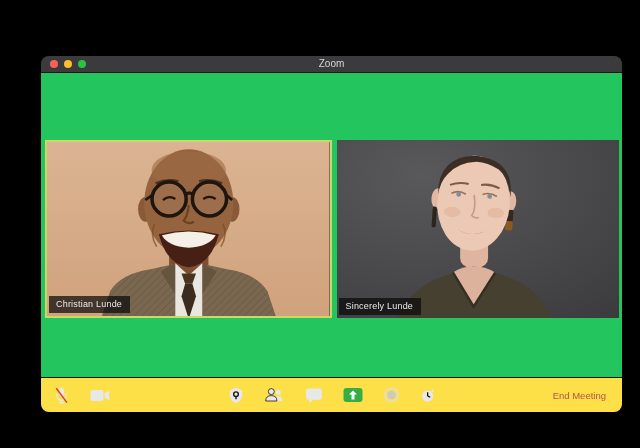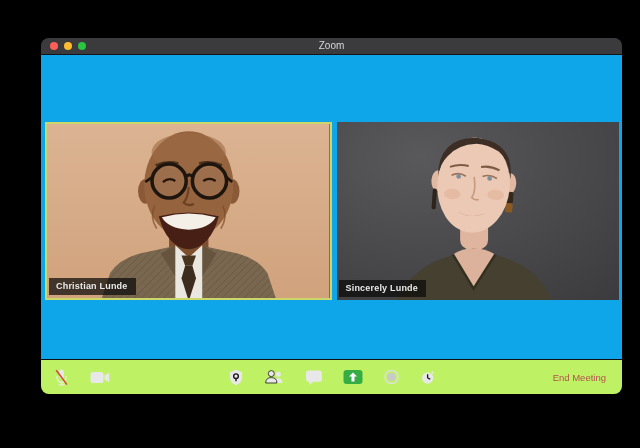--- a/index.html
+++ b/index.html
@@ -3,52 +3,52 @@
 <meta charset="utf-8">
 <style>
   * { box-sizing: border-box; }
   html,body { margin:0; padding:0; }
   body {
     width:640px; height:448px; position:relative; overflow:hidden;
     background:#000;
     font-family:"Liberation Sans","DejaVu Sans",sans-serif;
   }
   .window {
-    position:absolute; left:41px; top:38px; width:581px; height:356px;
+    position:absolute; left:41px; top:56px; width:581px; height:356px;
     background:#1c1c1e; border-radius:8px; overflow:hidden;
     display:flex; flex-direction:column;
     box-shadow:0 6px 22px rgba(0,0,0,.8);
   }
   .titlebar {
     flex:0 0 17px; background:#3b3b3d; position:relative;
     display:flex; align-items:center; justify-content:center;
     border-bottom:1px solid #151517;
   }
   .lights { position:absolute; left:9px; top:0; height:100%; display:flex; align-items:center; gap:6px; }
   .light { width:8px; height:8px; border-radius:50%; }
   .light.red    { background:#ff5f57; }
   .light.yellow { background:#febc2e; }
   .light.green  { background:#29c440; }
   .title { font-size:10px; color:#d6d6d6; line-height:1; }
-  .content { flex:1; position:relative; background:#0ea5e9;font-weight:bold; }
+  .content { flex:1; position:relative; background:#22c55e; }
   .videos {
     position:absolute; left:4px; right:3px; top:67px; height:178px;
     display:flex; gap:5px;
   }
   .tile { position:relative; flex:1; overflow:hidden; background:#333; }
   .tile.active { border:2px solid #ccd76a; }
   .tile svg.portrait { position:absolute; inset:0; width:100%; height:100%; display:block; }
   .name-tag {
     position:absolute; left:2px; bottom:3px;
     background:rgba(10,10,10,.72); color:#e9e9e9;
     font-size:9px; line-height:1; padding:4px 8px 4px 7px;
     letter-spacing:.2px; white-space:nowrap;
   }
   .toolbar {
-    flex:0 0 35px; background:#bef264; border-top:1px solid #101012;
+    flex:0 0 35px; background:#fde047; border-top:1px solid #101012;
     position:relative; display:flex; align-items:center;
   }
   .tb-btn {
     background:none; border:none; padding:0; margin:0; cursor:pointer;
     display:flex; align-items:center; justify-content:center;
   }
   .tb-left { position:absolute; left:13px; display:flex; align-items:center; gap:21px; height:100%; }
   .tb-center {
     position:absolute; left:50%; transform:translateX(-50%);
     display:flex; align-items:center; gap:21px; height:100%;

